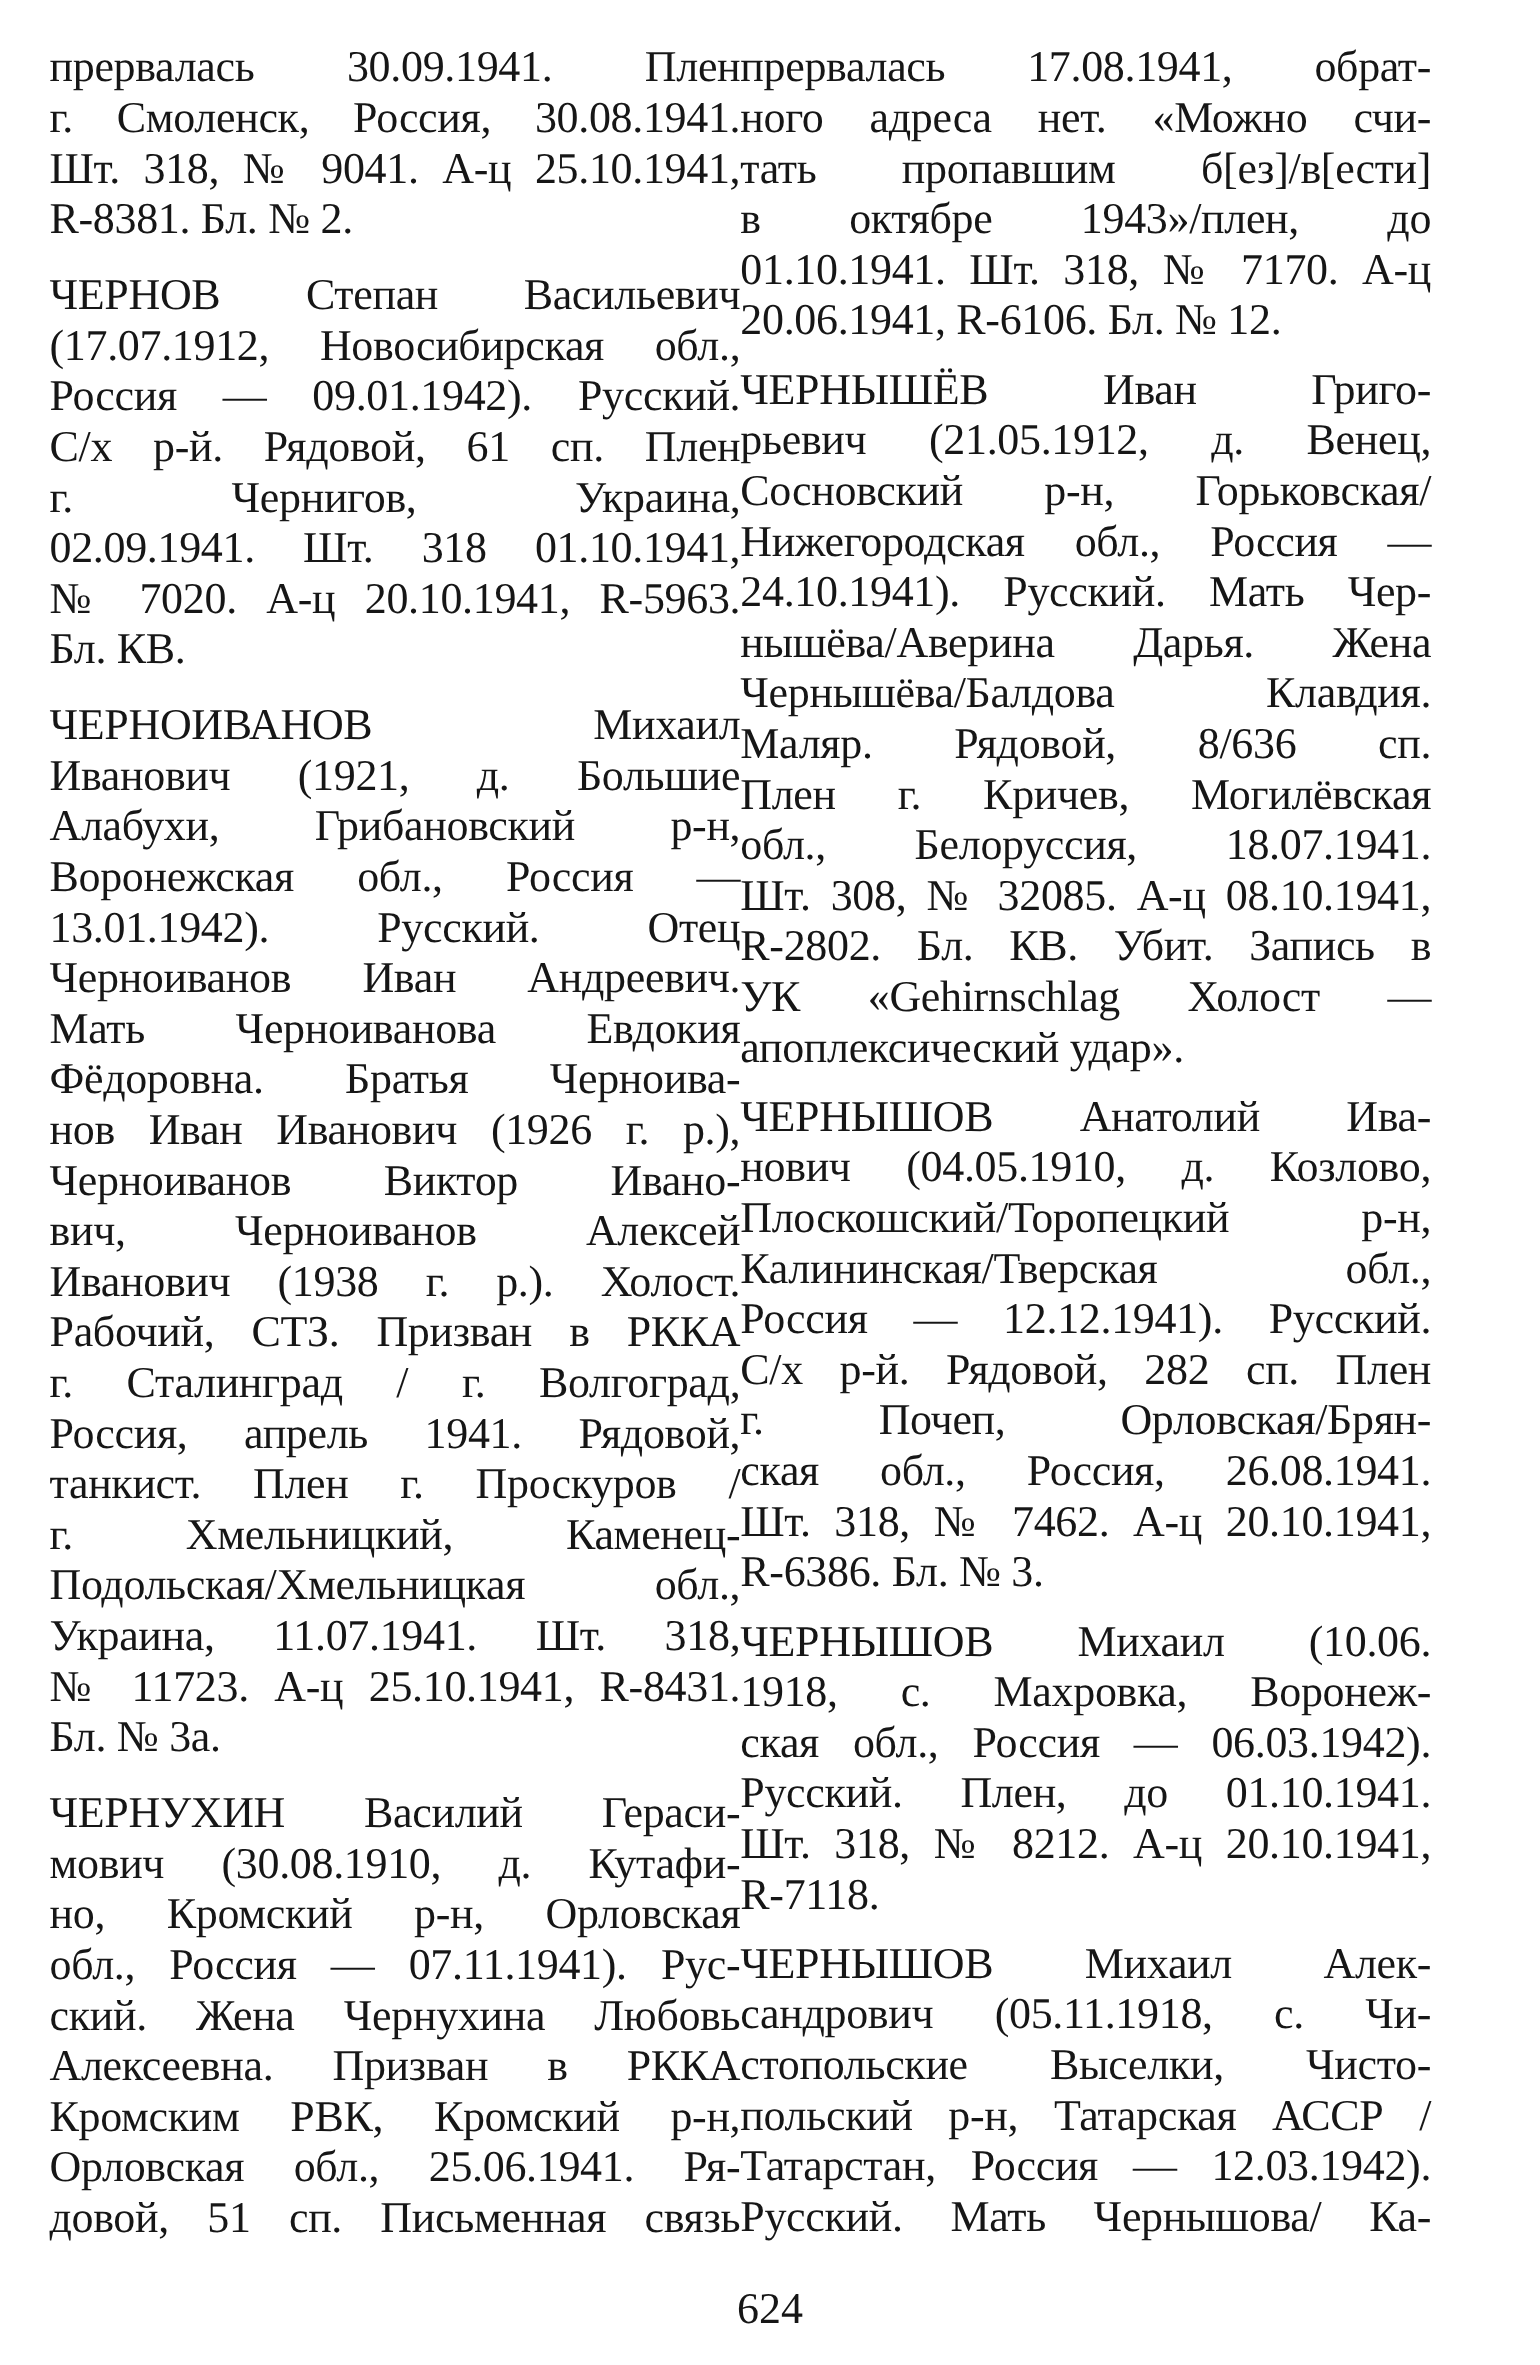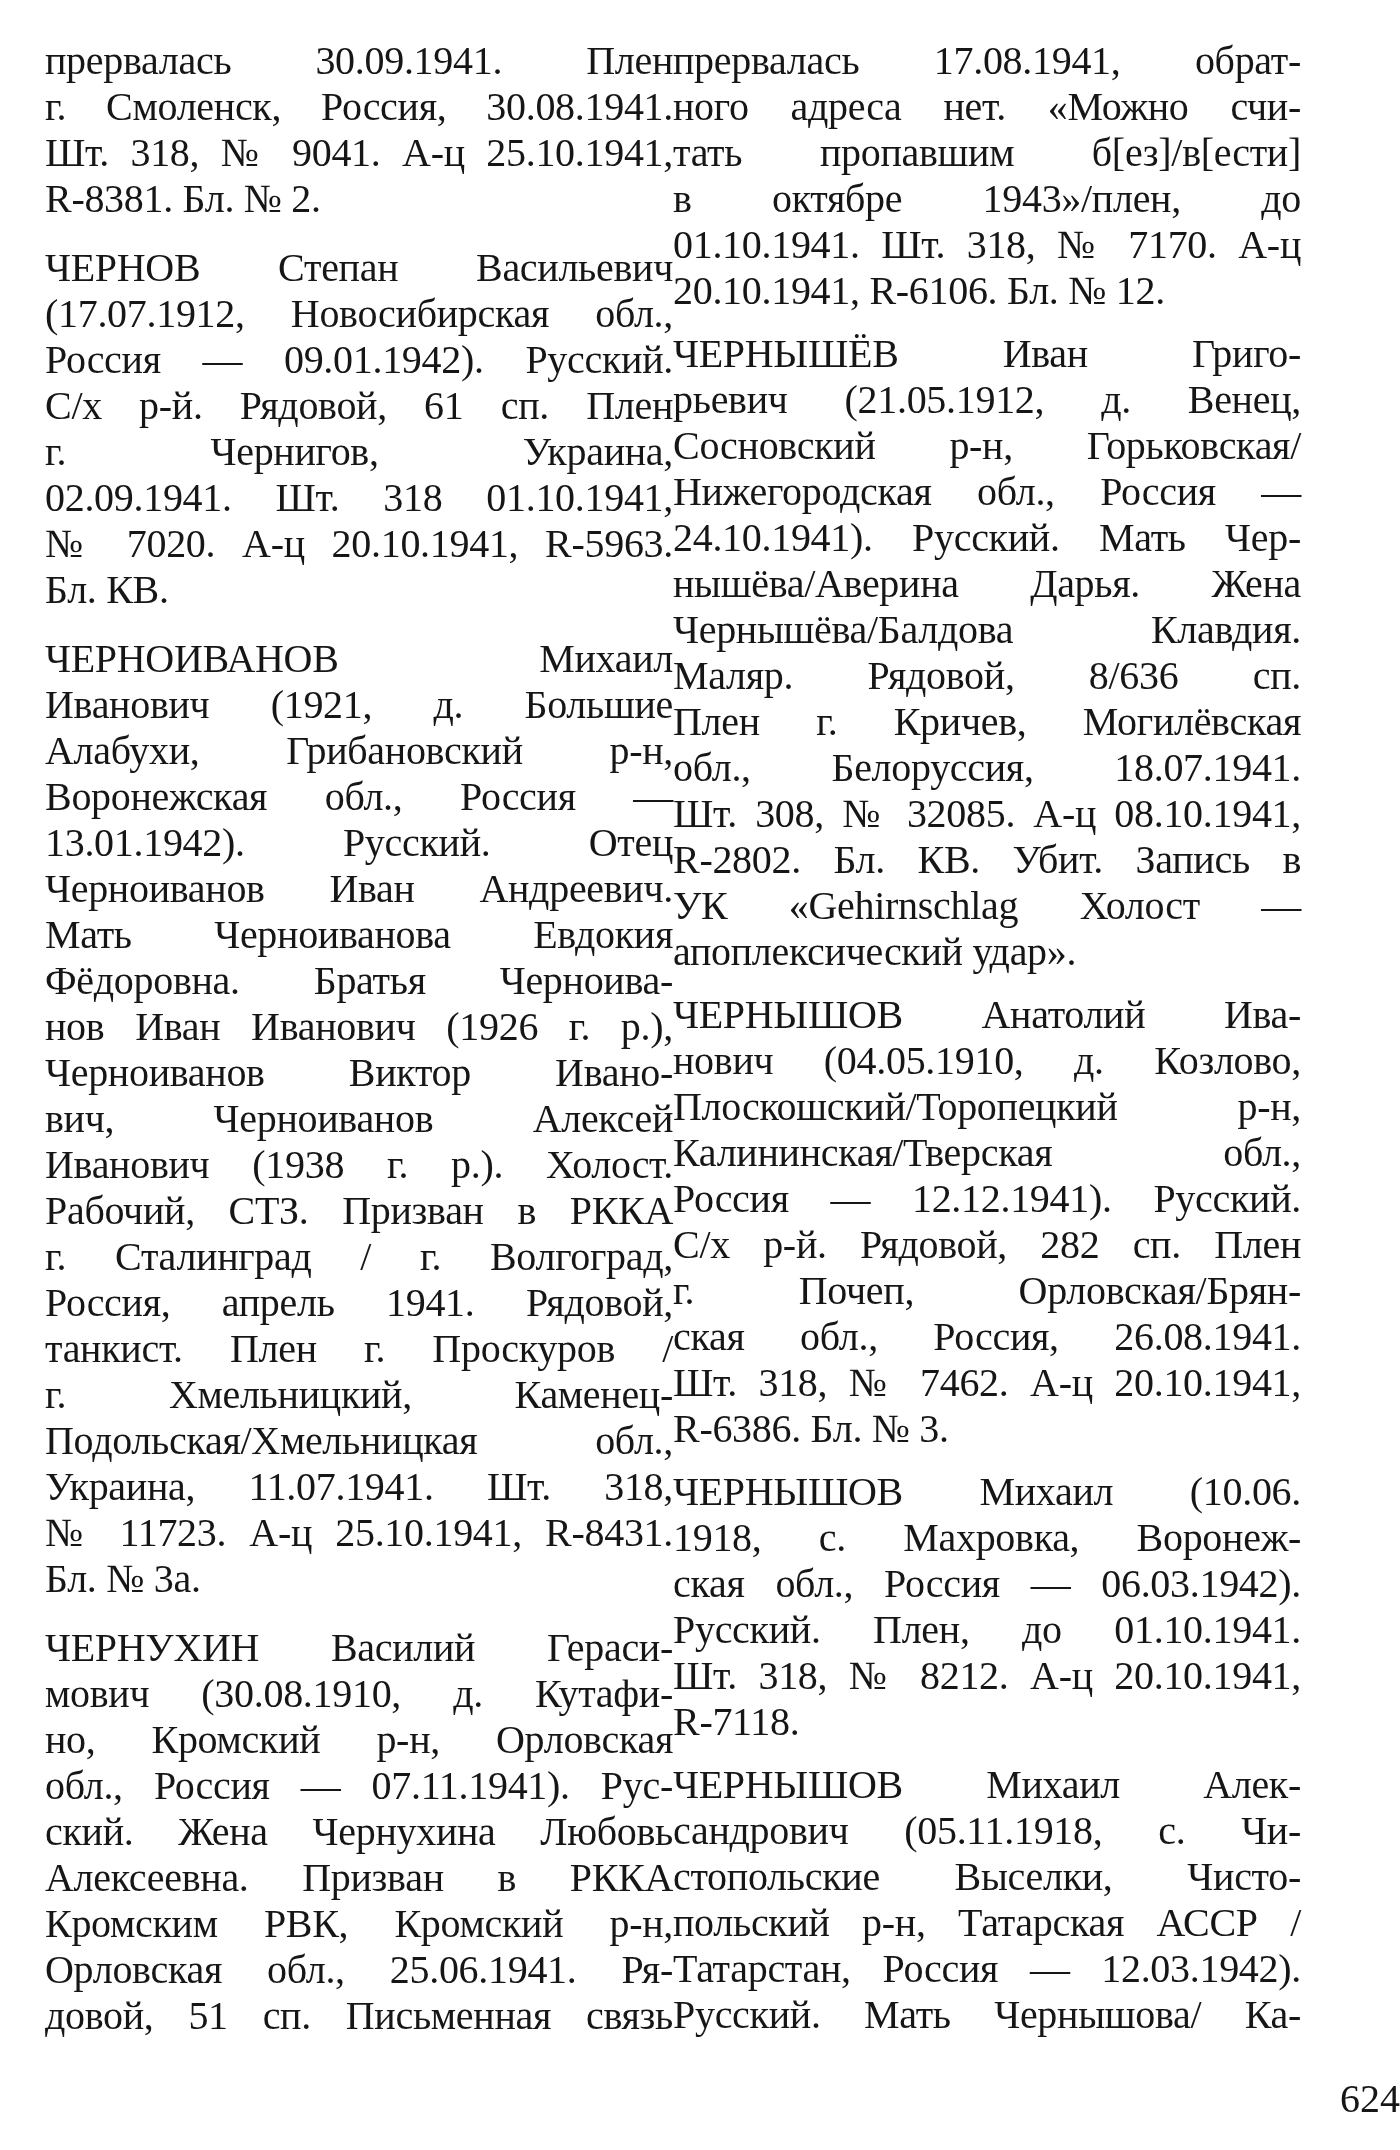--- a/index.html
+++ b/index.html
@@ -30,21 +30,21 @@
     text-align-last: justify;
     white-space: nowrap;
   }
   .line.end { text-align-last: left; }
   .line b { font-weight: normal; }
   .pageno {
     position: absolute;
     left: 0;
     right: 0;
     top: 2076px;
-    text-align: right;
+    text-align: center;
     font-size: 40px;
     line-height: 46px;
   }
 </style>
 </head>
 <body>
 
 <div class="page">
   <div class="cols">
     <div class="col" data-col="0">
@@ -99,21 +99,21 @@
           <div class="line">довой, 51 сп. Письменная связь</div>
         </div>
       </div>
     <div class="col" data-col="1">
         <div class="para">
           <div class="line">прервалась 17.08.1941, обрат-</div>
           <div class="line">ного адреса нет. «Можно счи-</div>
           <div class="line">тать пропавшим б[ез]/в[ести]</div>
           <div class="line">в октябре 1943»/плен, до</div>
           <div class="line">01.10.1941. Шт. 318, № 7170. А-ц</div>
-          <div class="line end">20.10.1941, R-6106. Бл. № 12.</div>
+          <div class="line end">20.06.1941, R-6106. Бл. № 12.</div>
         </div>
         <div class="para">
           <div class="line"><b>ЧЕРНЫШЁВ Иван Григо-</b></div>
           <div class="line"><b>рьевич</b> (21.05.1912, д. Венец,</div>
           <div class="line">Сосновский р-н, Горьковская/</div>
           <div class="line">Нижегородская обл., Россия —</div>
           <div class="line">24.10.1941). Русский. Мать Чер-</div>
           <div class="line">нышёва/Аверина Дарья. Жена</div>
           <div class="line">Чернышёва/Балдова Клавдия.</div>
           <div class="line">Маляр. Рядовой, 8/636 сп.</div>

